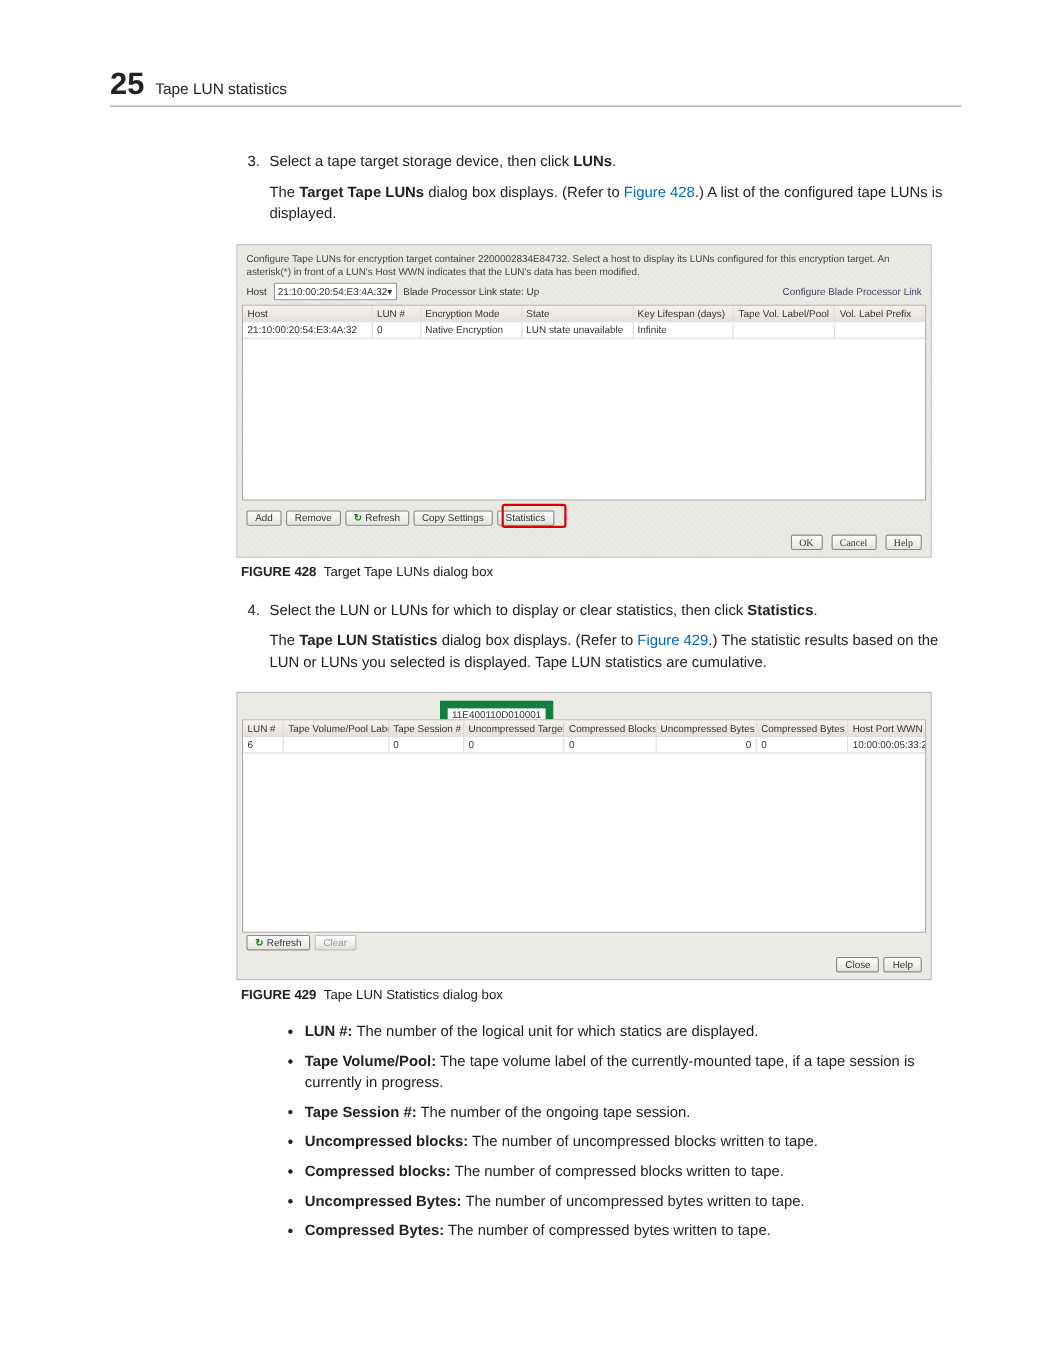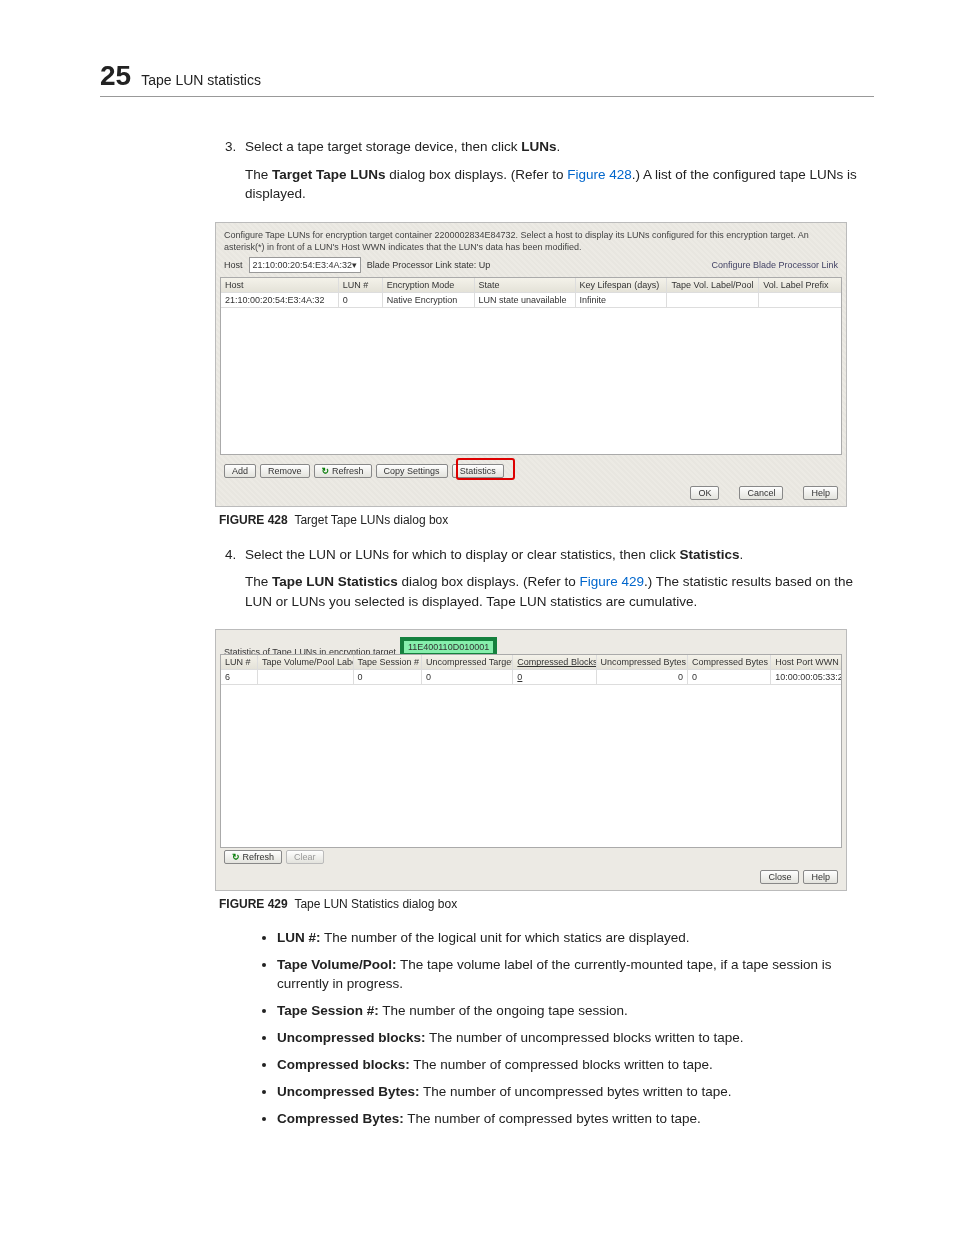--- a/index.html
+++ b/index.html
@@ -124,21 +124,22 @@
   .fig428-btns {
     position: absolute;
     bottom: 28px; left: 8px;
     display: flex;
     gap: 4px;
   }
   .fig428-btns2 {
     position: absolute;
     bottom: 6px; right: 8px;
     display: flex;
-    gap: 20px;
+    gap: 8px;
+    font-family: Liberation Serif, serif;
   }
   .winbtn {
     border: 1px solid #888;
     background: linear-gradient(#fefefe,#e3e3dd);
     padding: 1px 7px;
     font-size: 9px;
     border-radius: 2px;
     display: inline-flex;
     align-items: center;
     gap: 3px;
@@ -174,22 +175,22 @@
   }
   .fig429-head {
     position: absolute;
     top: 7px; left: 8px;
     display: flex;
     align-items: flex-end;
     gap: 4px;
     font-size: 9px;
   }
   .fig429-head .box {
-    border: 4px solid #15803d;
-    background: #86efac;
+    border: 7px solid #15803d;
+    background: #ffffff;
     padding: 1px 4px;
   }
   .fig429-table {
     position: absolute;
     top: 24px; left: 4px; right: 4px;
     height: 192px;
     background: #fff;
     border: 1px solid #aaa;
   }
   .fig429-th, .fig429-tr {
@@ -202,21 +203,21 @@
   .fig429-th > div, .fig429-tr > div {
     padding: 2px 4px;
     border-right: 1px solid #ddd;
     overflow: hidden;
     white-space: nowrap;
   }
   .fig429 .d1 { width: 34px; }
   .fig429 .d2 { width: 105px; }
   .fig429 .d3 { width: 72px; }
   .fig429 .d4 { width: 100px; }
-  .fig429 .d5 { width: 90px; text-decoration: underline; }
+  .fig429 .d5 { width: 90px; }
   .fig429 .d6 { width: 100px; text-align: right; }
   .fig429 .d7 { width: 90px; }
   .fig429 .d8 { width: 75px; border-right: none; }
   .fig429-btns {
     position: absolute;
     bottom: 26px; left: 8px;
     display: flex;
     gap: 4px;
   }
   .fig429-btns2 {

